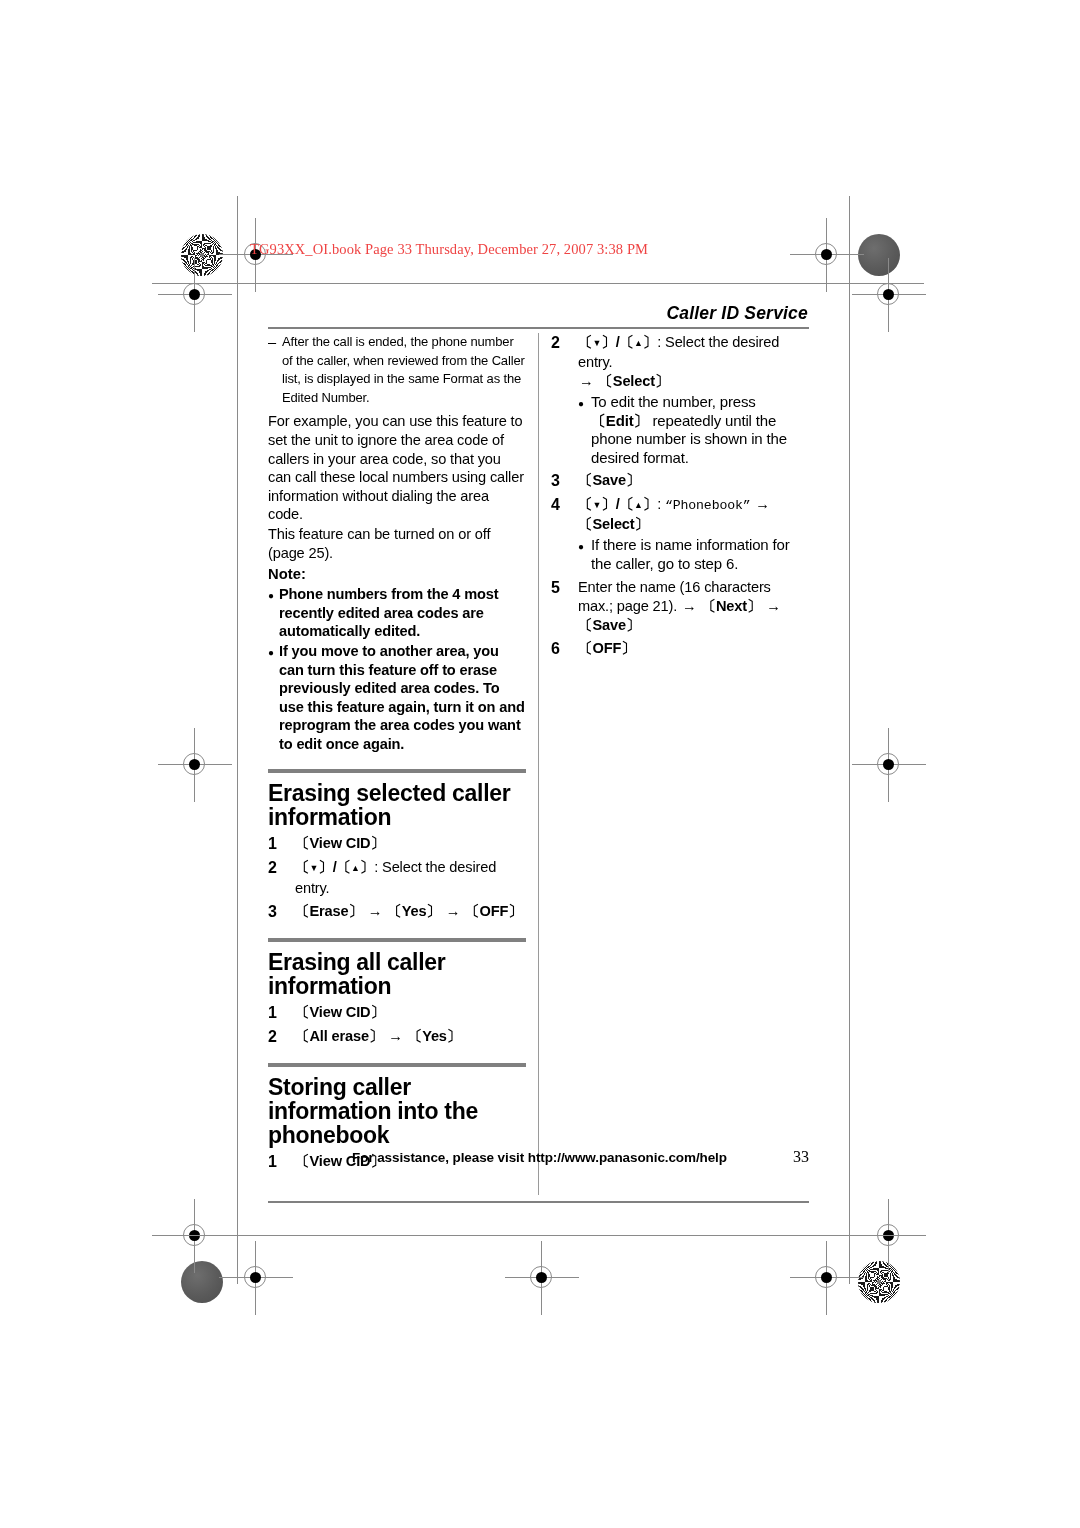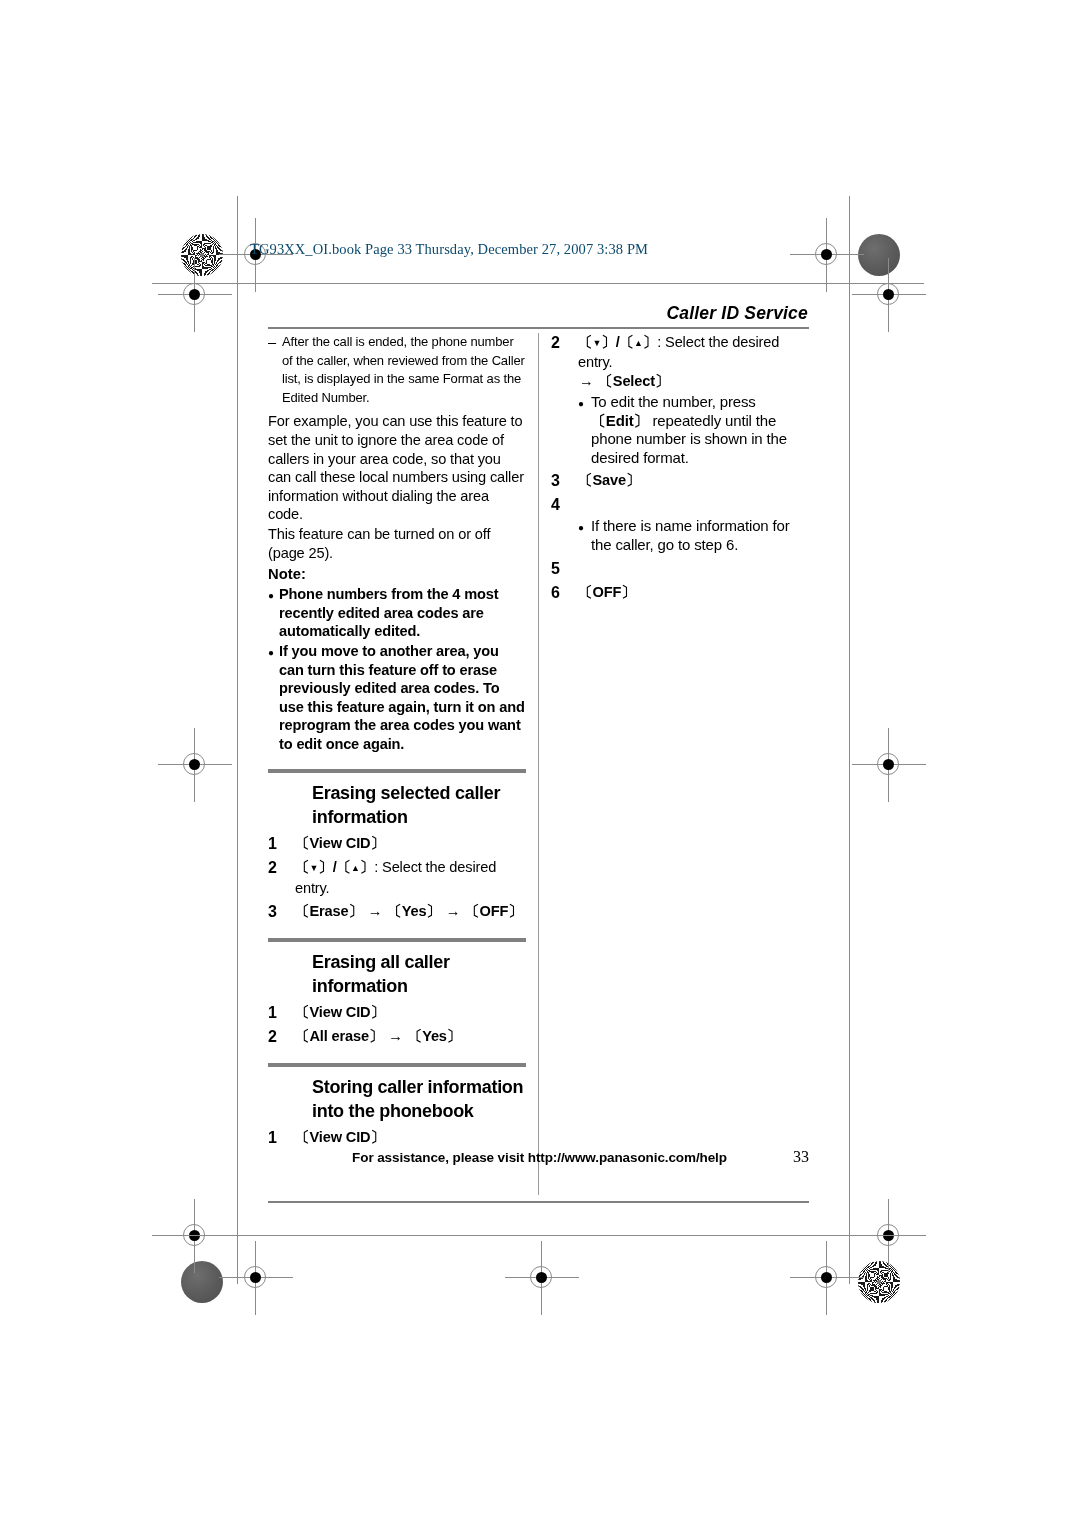--- a/index.html
+++ b/index.html
@@ -70,21 +70,21 @@
   .cropline.v { width: 1px; }
 
   
   .filename {
     position: absolute;
     left: 250px; top: 241px;
     font-family: "Liberation Serif", serif;
     font-size: 14.5px;
     letter-spacing: 0.1px;
     white-space: nowrap;
-    color: #0c4a6e;
+    color: #ef4444;
   }
 
   .running-head {
     position: absolute;
     right: 272px; top: 303px;
     font-size: 17.5px;
     font-weight: bold;
     font-style: italic;
     letter-spacing: 0.2px;
     text-align: right;
@@ -200,26 +200,25 @@
   
   .sec {
     margin-top: 16px;
   }
   .sec-bar {
     height: 4px;
     background: #808080;
     margin-bottom: 8px;
   }
   .sec-title {
-    font-size: 18px;
+    font-size: 23px;
     font-weight: bold;
     line-height: 24px;
     letter-spacing: -0.3px;
     margin-bottom: 5px;
-    margin-left: 44px;
   }
 
   
   .step {
     display: flex;
     margin-top: 4px;
   }
   .step .num {
     width: 27px;
     flex: none;
@@ -446,29 +445,31 @@
       <span class="sub-body"><span>To edit the number, press </span><span class="key">〔<span>Edit</span>〕</span><span> repeatedly until the phone number is shown in the desired format.</span></span>
     </div>
 
     <div class="step">
       <span class="num">3</span>
       <span class="step-body"><span class="key">〔<span>Save</span>〕</span></span>
     </div>
 
     <div class="step">
       <span class="num">4</span>
+      <span class="step-body tight"><span class="nav-key">〔<span class="tri">▼</span>〕/〔<span class="tri">▲</span>〕</span><span>: </span><span class="mono">“Phonebook”</span> <span class="arrow">→</span><br><span class="key">〔<span>Select</span>〕</span></span>
     </div>
 
     <div class="substep">
       <span class="bul">●</span>
       <span class="sub-body">If there is name information for the caller, go to step 6.</span>
     </div>
 
     <div class="step">
       <span class="num">5</span>
+      <span class="step-body tight"><span>Enter the name (16 characters max.; page 21). </span><span class="arrow">→</span> <span class="key">〔<span>Next</span>〕</span> <span class="arrow">→</span> <span class="key">〔<span>Save</span>〕</span></span>
     </div>
 
     <div class="step">
       <span class="num">6</span>
       <span class="step-body"><span class="key">〔<span>OFF</span>〕</span></span>
     </div>
 
   </div>
 </div>
 

